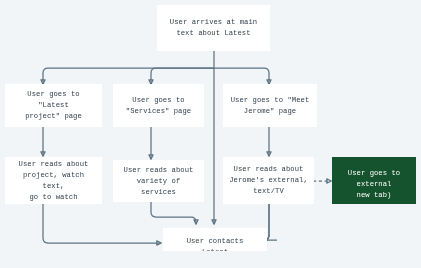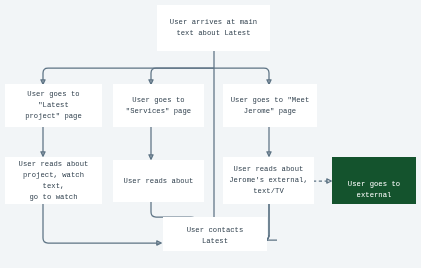--- a/index.html
+++ b/index.html
@@ -123,37 +123,39 @@
     <span>
       <span>User reads about</span>
       <span>project, watch text,</span>
       <span>go to watch</span>
     </span>
   </div>
 
   <div class="node" style="left:113px; top:160px; width:91px; height:42px;">
     <span>
       <span>User reads about</span>
+      <span>variety of services</span>
     </span>
   </div>
 
   <div class="node" style="left:223px; top:157px; width:91px; height:47px;">
     <span>
       <span>User reads about</span>
       <span>Jerome's external,</span>
       <span>text/TV</span>
     </span>
   </div>
 
   <div class="node external" style="left:332px; top:157px; width:84px; height:47px;">
     <span>
       <span>User goes to external</span>
+      <span>new tab)</span>
     </span>
   </div>
 
-  <div class="node" style="left:163px; top:217px; width:104px; height:38px;">
+  <div class="node" style="left:163px; top:228px; width:104px; height:38px;">
     <span>
       <span>User contacts</span>
       <span>Latest</span>
     </span>
   </div>
 
 </div>
 
 </body></html>

